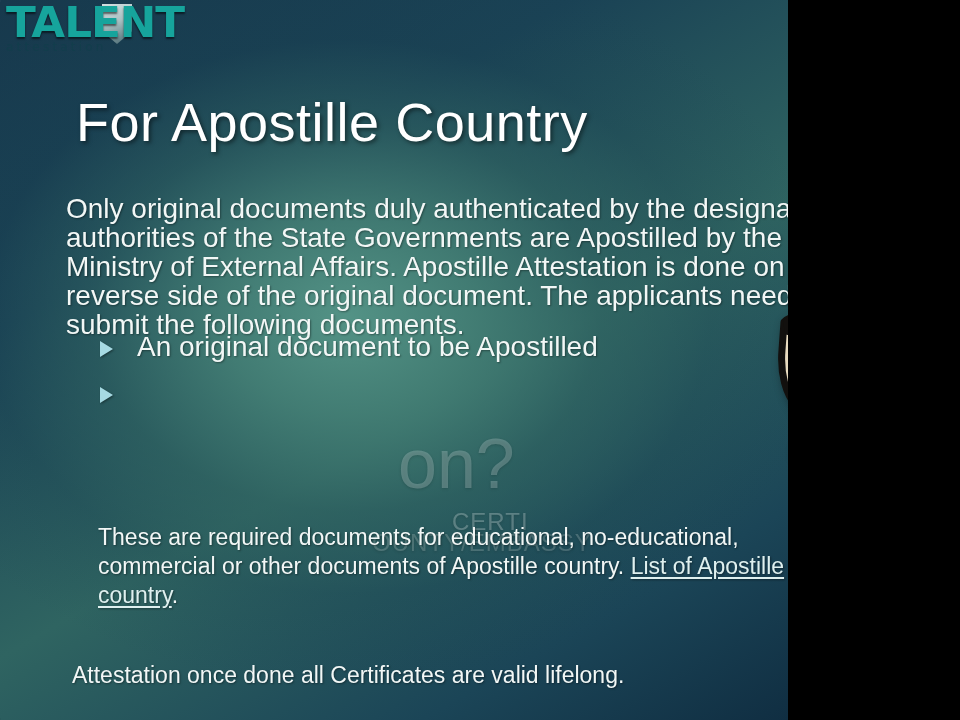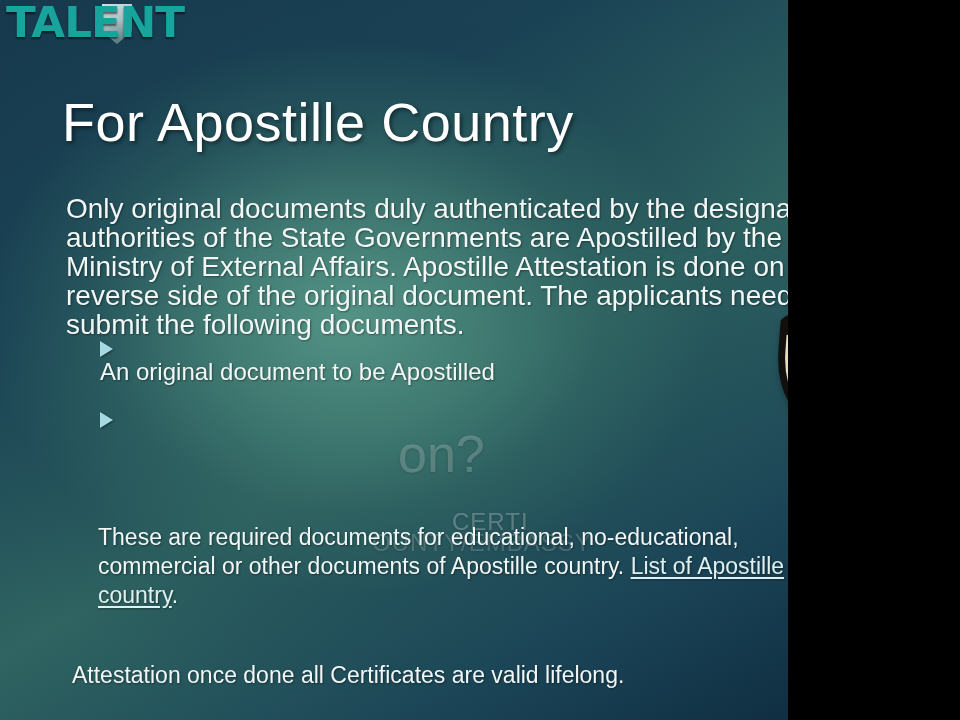--- a/index.html
+++ b/index.html
@@ -91,21 +91,21 @@
     width: 54px;
     height: 120px;
     background: linear-gradient(95deg,#c21b18 0%,#d32220 40%,#bb1513 100%);
     box-shadow: 2px 3px 6px rgba(0,0,0,.45);
     z-index: 5;
   }
 
   
   #title {
     position: absolute;
-    left: 62px;
+    left: 76px;
     top: 55px;
     font-size: 54px;
     font-weight: 400;
     letter-spacing: .5px;
     color: #ffffff;
     text-shadow: 2px 2px 4px rgba(0,0,0,.5);
     white-space: nowrap;
     z-index: 4;
   }
 
@@ -114,21 +114,21 @@
     position: absolute;
     color: rgba(226,240,238,0.20);
     text-shadow: 0 1px 3px rgba(0,0,0,.15);
     pointer-events: none;
     z-index: 1;
     white-space: nowrap;
   }
   #ghost-question {
     left: 398px;
     top: 424px;
-    font-size: 52px;
+    font-size: 70px;
     color: rgba(222,236,234,0.26);
   }
   #ghost-certi {
     left: 452px;
     top: 508px;
     font-size: 24px;
     letter-spacing: 1px;
     color: rgba(222,236,234,0.30);
   }
   #ghost-county {
@@ -161,25 +161,24 @@
     width: 700px;
     z-index: 3;
     list-style: none;
     margin: 0;
     padding: 0;
   }
   #bullet-list li {
     display: flex;
     align-items: flex-start;
     margin-bottom: 16px;
-    font-size: 24px;
+    font-size: 28px;
     line-height: 30px;
     color: #f2f7f6;
     text-shadow: 1px 1px 2px rgba(0,0,0,.38);
-    flex-direction: column;
   }
   .bullet-marker {
     flex: 0 0 auto;
     width: 0;
     height: 0;
     margin: 9px 24px 0 0;
     border-left: 13px solid #a6dae3;
     border-top: 8px solid transparent;
     border-bottom: 8px solid transparent;
     filter: drop-shadow(1px 1px 1px rgba(0,0,0,.4));

